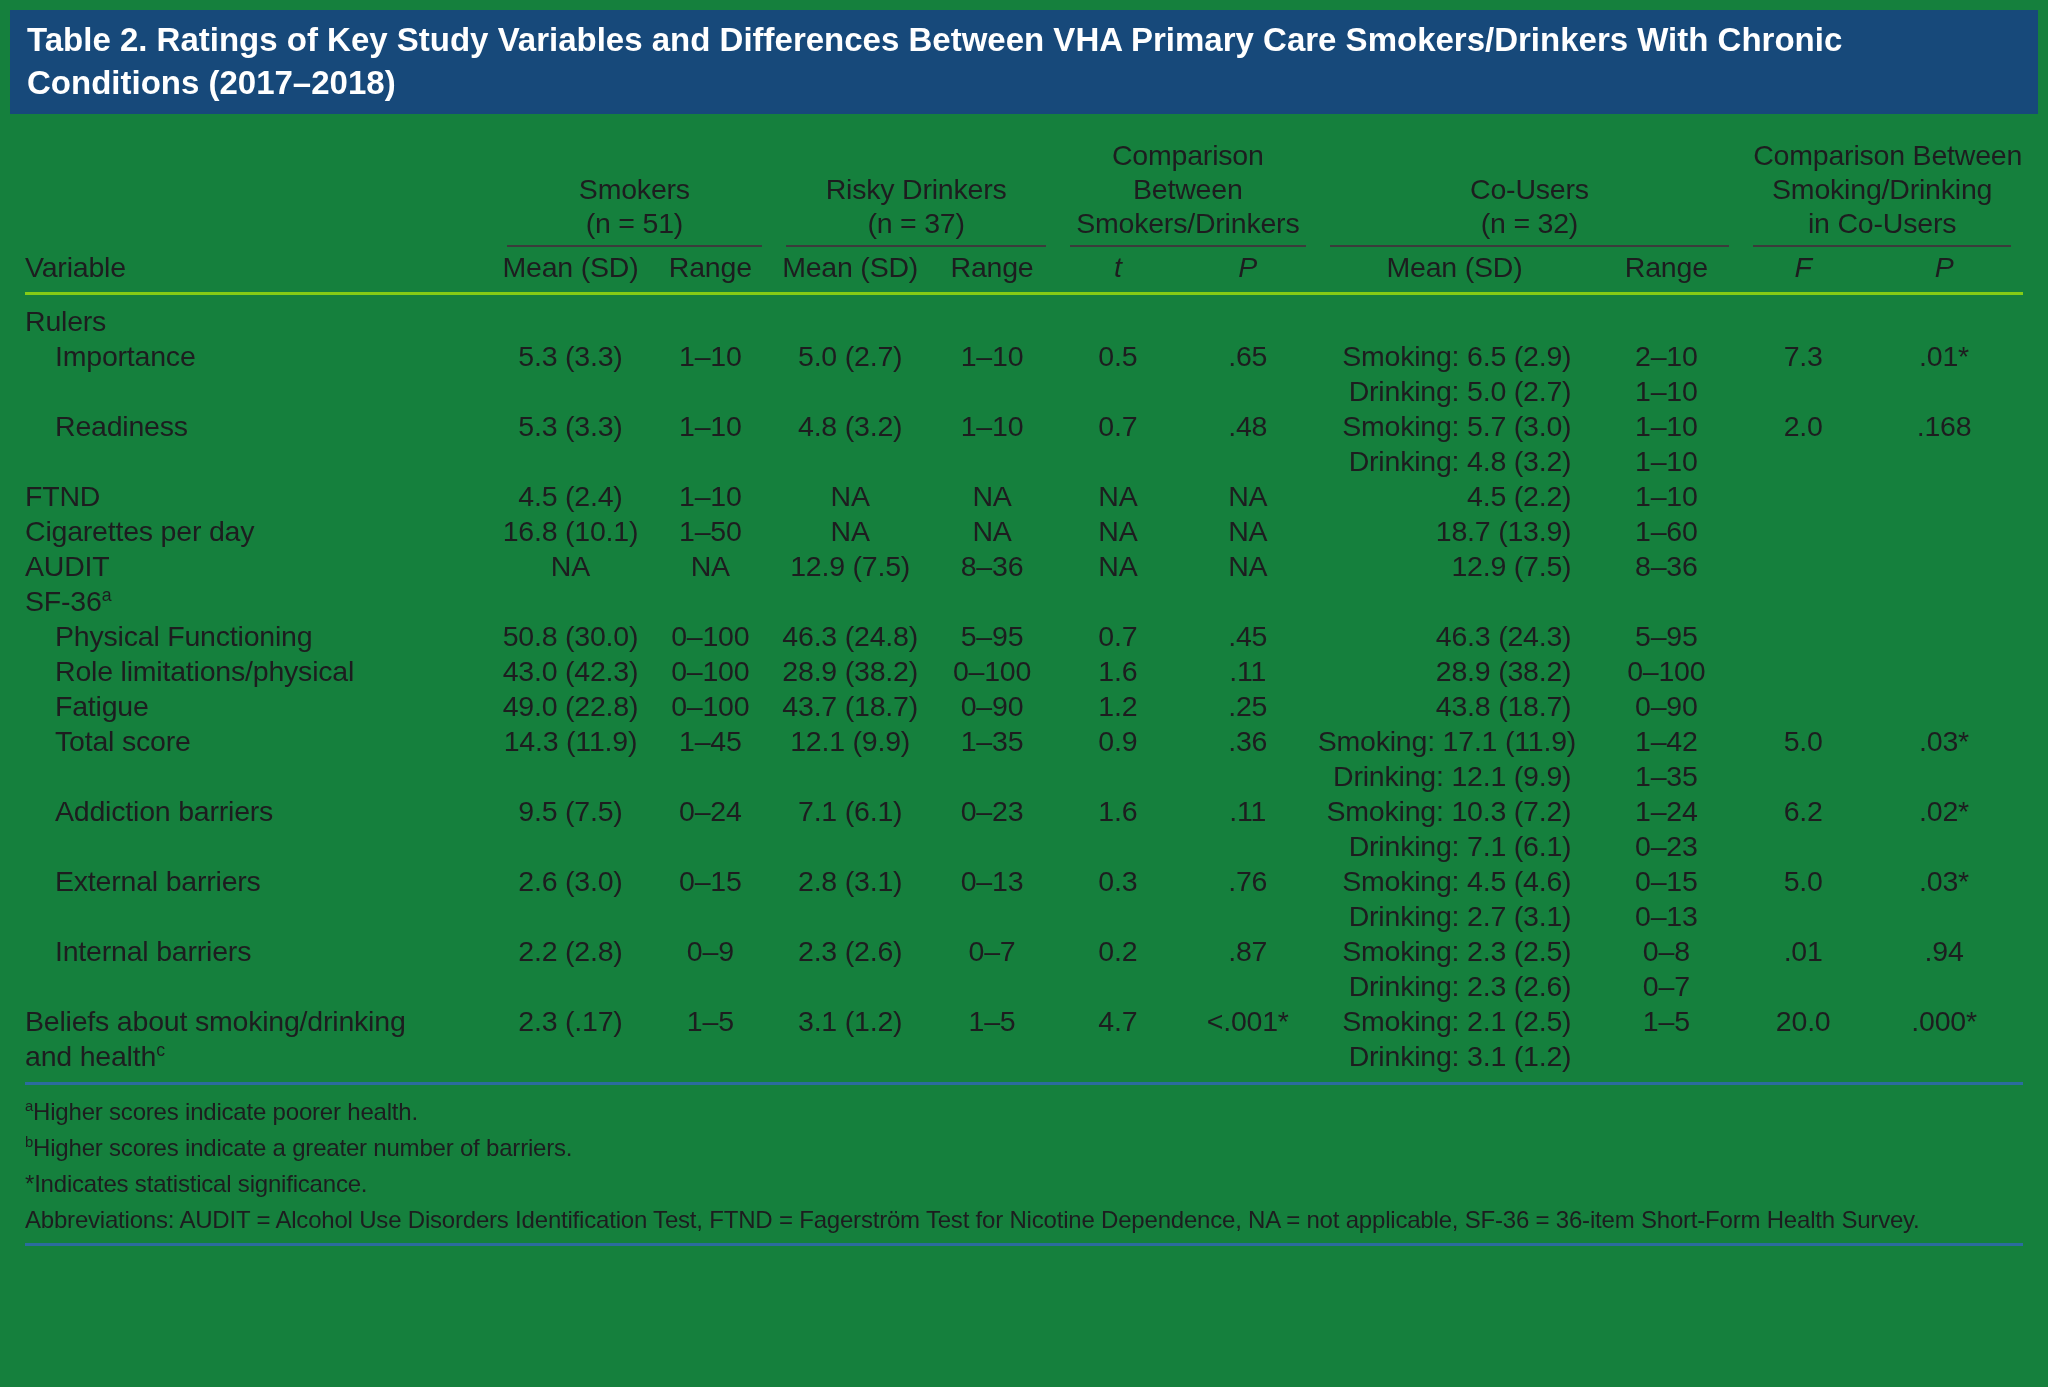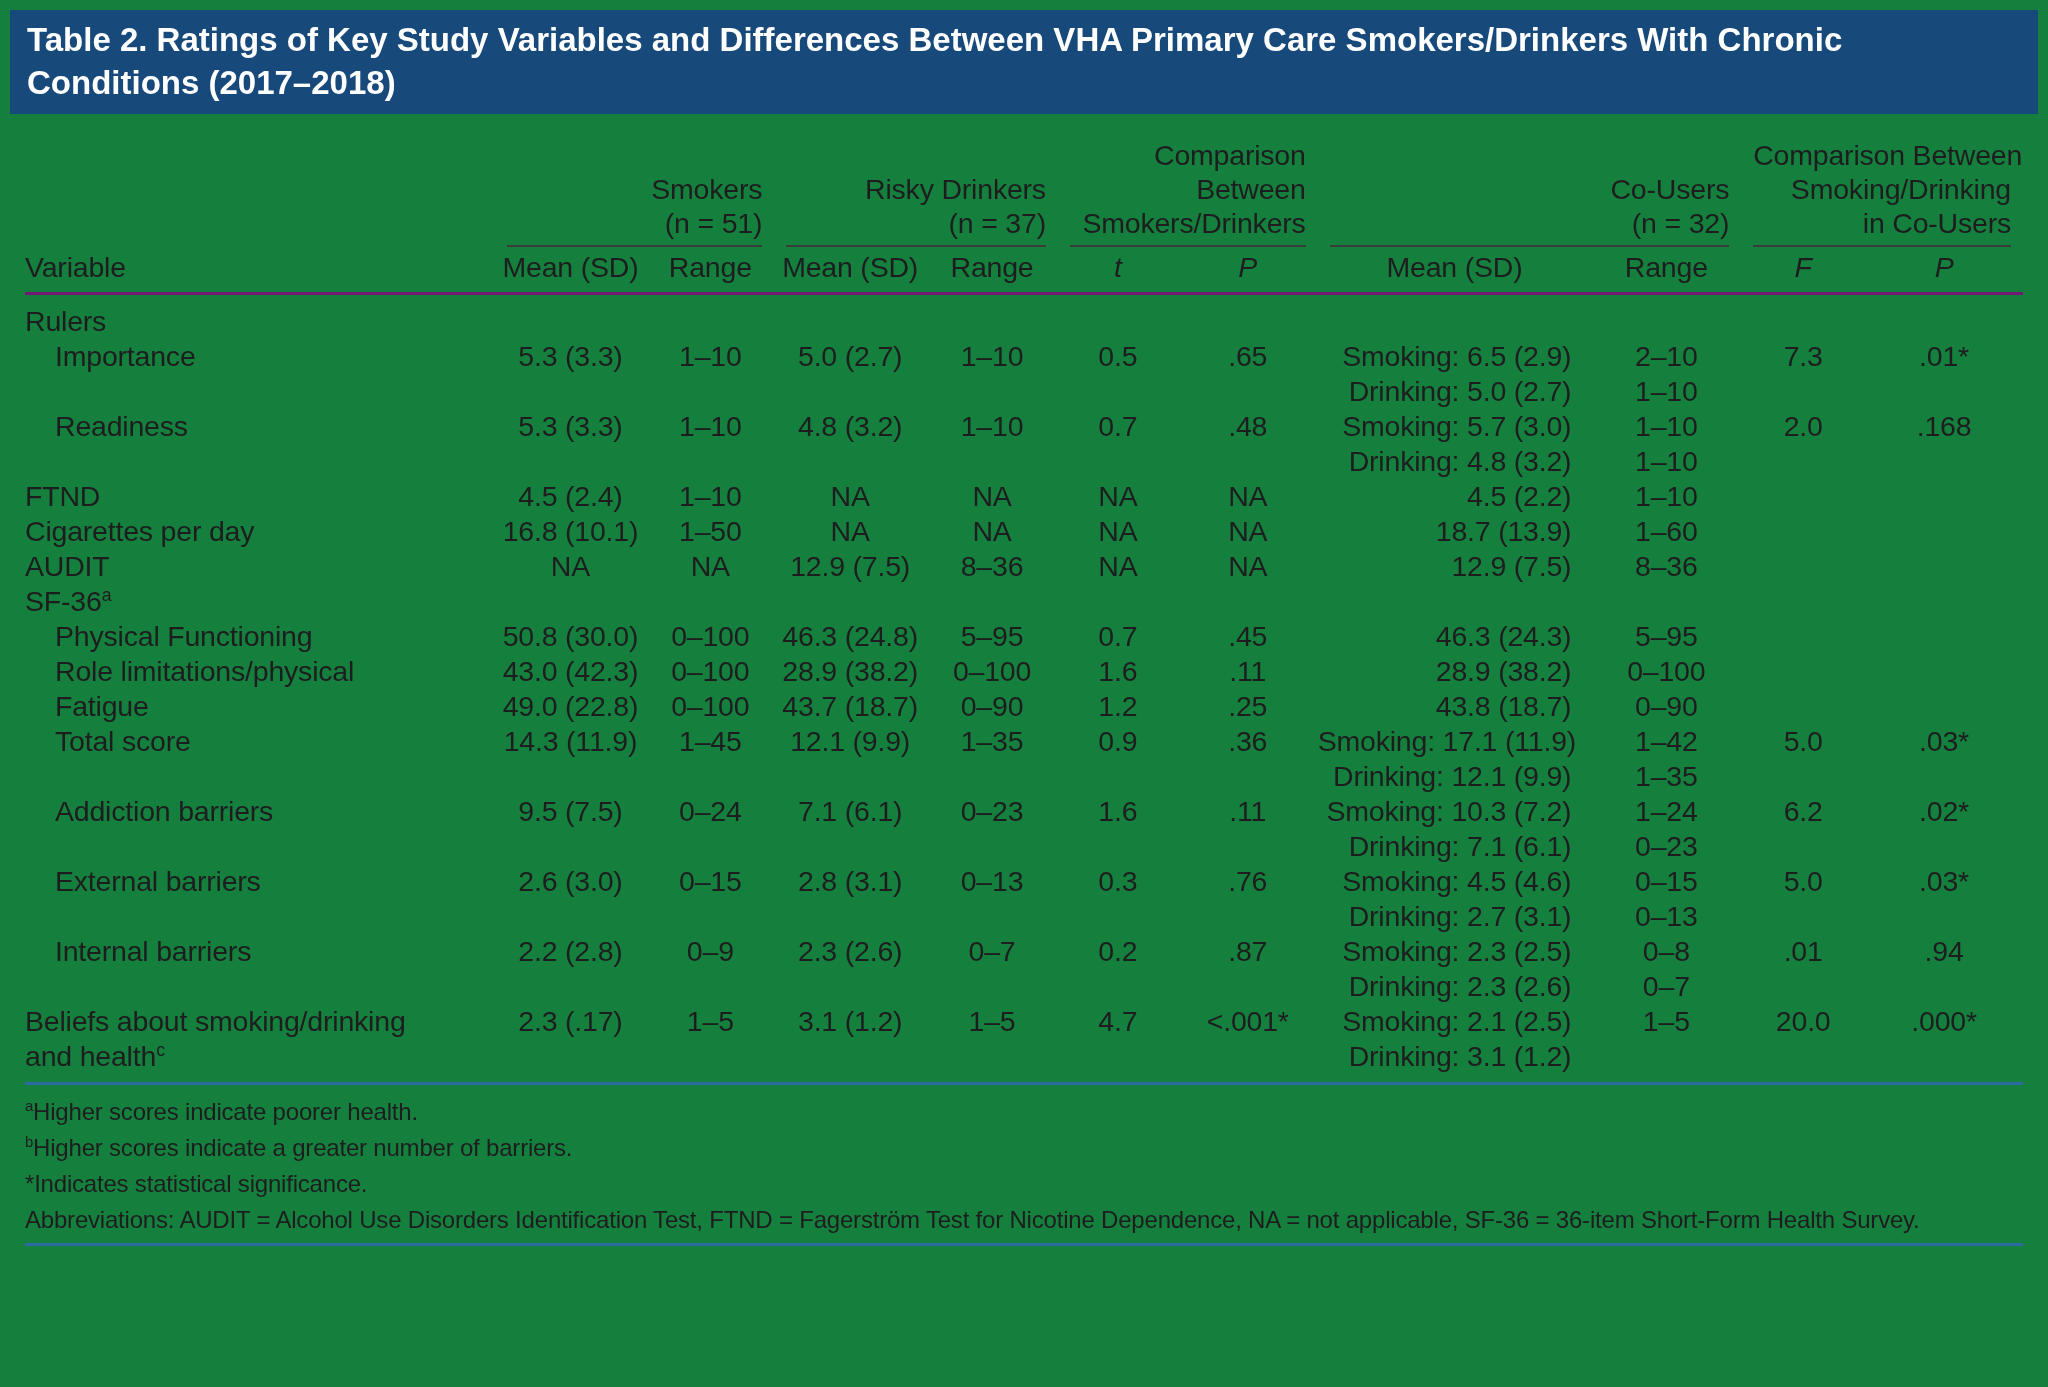--- a/index.html
+++ b/index.html
@@ -12,22 +12,22 @@
   .titlebar{
     margin:0 10px;background:#17497A;color:#ffffff;
     font-weight:700;font-size:33px;line-height:43px;
     padding:8px 17px 10px;
   }
   .content{margin:0 25px;}
   table{width:100%;border-collapse:collapse;table-layout:fixed;margin-top:24px;}
   th,td{font-weight:400;font-size:28.5px;letter-spacing:-0.2px;word-wrap:break-word;}
   th.gth{vertical-align:bottom;padding:0 12px;}
   .gwrap{border-bottom:2px solid #3b3b3b;padding-bottom:5px;}
-  .gline{text-align:right;line-height:34px;white-space:nowrap;}
-  th.sub{border-bottom:3px solid #701a75;padding:4px 0 9px;text-align:center;line-height:32px;}
+  .gline{text-align:center;line-height:34px;white-space:nowrap;}
+  th.sub{border-bottom:3px solid #84cc16;padding:4px 0 9px;text-align:center;line-height:32px;}
   th.sub.col-variable{text-align:left;}
   th.sub.col-t,th.sub.col-p,th.sub.col-f,th.sub.col-p2{font-style:italic;}
   tbody td{line-height:35px;vertical-align:top;text-align:center;padding:0;}
   tbody tr.first td{padding-top:9px;}
   tbody td.var{text-align:left;}
   tbody td.indent{padding-left:30px;}
   tbody td.col-cm{text-align:right;padding-right:20px;white-space:nowrap;}
   sup{font-size:62%;line-height:0;vertical-align:super;}
   .blue-rule{border-bottom:3px solid #2B6C9F;margin-top:8px;}
   .footnotes{margin-top:9px;font-size:24px;line-height:36px;letter-spacing:-0.2px;}

